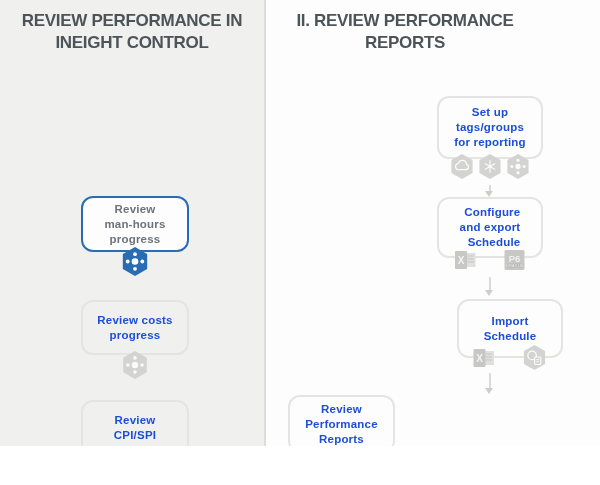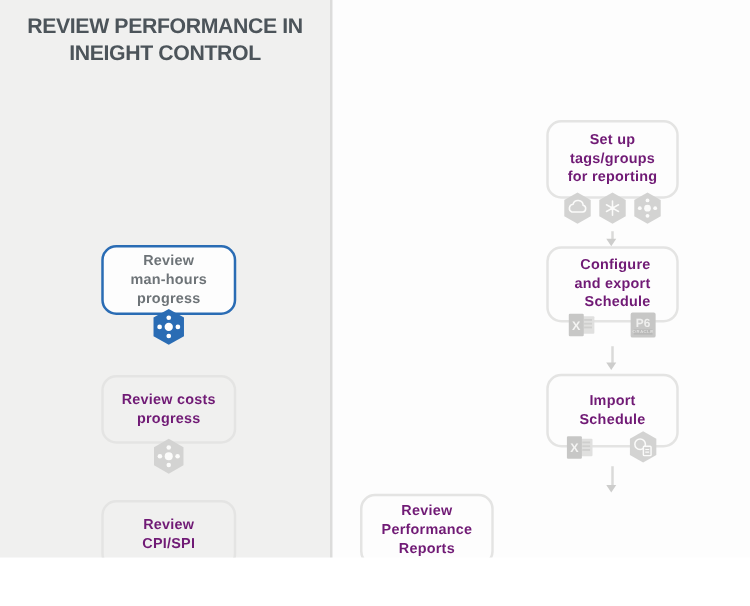--- a/index.html
+++ b/index.html
@@ -8,21 +8,21 @@
   .panel-left{position:absolute;left:0;top:0;width:264px;height:485px;background:#f0f0ef;}
   .panel-right{position:absolute;left:266px;top:0;width:334px;height:485px;background:#fdfdfd;}
   .divider{position:absolute;left:264px;top:0;width:2px;height:485px;background:#dcdcdb;}
   .panel-heading{position:absolute;text-align:center;font-weight:bold;font-size:17px;line-height:22px;
     color:#4c545a;letter-spacing:-0.3px;white-space:pre-line;}
   .heading-left{left:14px;top:10px;width:236px;}
   .heading-right{left:288px;top:10px;width:234px;}
   .box{position:absolute;border-radius:12px;display:flex;align-items:center;justify-content:center;
     text-align:center;box-sizing:border-box;}
   .box.active{background:#fdfdfd;border:2.5px solid #2a6cb4;color:#6d7377;}
-  .box.disabled{background:transparent;border:2px solid #e4e4e3;color:#701a75;}
+  .box.disabled{background:transparent;border:2px solid #e4e4e3;color:#1d4ed8;}
   .box-label{white-space:pre-line;font-weight:bold;font-size:11.5px;line-height:15px;letter-spacing:0.2px;padding:2px 4px;}
   .icon-row{position:absolute;left:50%;transform:translateX(-50%);display:flex;align-items:center;z-index:3;}
   .row-trio{gap:3px;bottom:-23px;}
   .row-files{gap:27px;bottom:-15px;}
   .row-single{bottom:-17px;}
   .row-node{bottom:-27px;}
   .connector{position:absolute;width:1.5px;background:#dadad9;}
   .arrowhead{position:absolute;width:0;height:0;border-left:4.5px solid transparent;
     border-right:4.5px solid transparent;border-top:6.5px solid #cdcdcc;}
   svg{display:block;}
@@ -31,20 +31,22 @@
 </head>
 <body>
 
 <div class="canvas">
   <div class="panel-left"></div>
   <div class="panel-right"></div>
   <div class="divider"></div>
 
   <div class="panel-heading heading-left">REVIEW PERFORMANCE IN
 INEIGHT CONTROL</div>
+  <div class="panel-heading heading-right">II. REVIEW PERFORMANCE
+REPORTS</div>
 
   <div class="box active" style="left:81px;top:196px;width:108px;height:56px;">
     <div class="box-label">Review
 man-hours
 progress</div>
     <div class="icon-row row-node">
       <svg viewBox="0 0 26 28" width="29" height="31">
         <path d="M13 1 L24 7.3 V20.7 L13 27 L2 20.7 V7.3 Z" fill="#2a6cb4"></path>
         <circle cx="13" cy="14" r="3" fill="#fff"></circle>
         <circle cx="13" cy="7.4" r="1.7" fill="#fff"></circle>
@@ -138,21 +140,21 @@
         <text x="11" y="12.6" font-size="9.5" font-weight="bold" fill="#efefee" text-anchor="middle">P6</text>
         <rect x="3.5" y="14.5" width="15" height="4.2" fill="#b9b9b8"></rect>
         <text x="11" y="17.8" font-size="3.4" fill="#efefee" text-anchor="middle" letter-spacing="0.5">ORACLE</text>
       </svg>
     </div>
   </div>
 
   <div class="connector" style="left:489px;top:277px;height:14px;"></div>
   <div class="arrowhead" style="left:485px;top:290px;"></div>
 
-  <div class="box disabled" style="left:437px;top:299px;width:106px;height:59px;">
+  <div class="box disabled" style="left:457px;top:299px;width:106px;height:59px;">
     <div class="box-label">Import
 Schedule</div>
     <div class="icon-row row-files">
       <svg viewBox="0 0 22 22" width="22" height="22">
         <rect x="10.5" y="4" width="10.5" height="14" rx="0.8" fill="#e0e0df"></rect>
         <rect x="12.8" y="6.2" width="6.3" height="1.5" fill="#cfcfce"></rect>
         <rect x="12.8" y="9.2" width="6.3" height="1.5" fill="#cfcfce"></rect>
         <rect x="12.8" y="12.2" width="6.3" height="1.5" fill="#cfcfce"></rect>
         <rect x="0.5" y="2" width="12" height="18" rx="1" fill="#c7c7c6"></rect>
         <text x="6.5" y="14.8" font-size="10" font-weight="bold" fill="#f4f4f3" text-anchor="middle">X</text>

